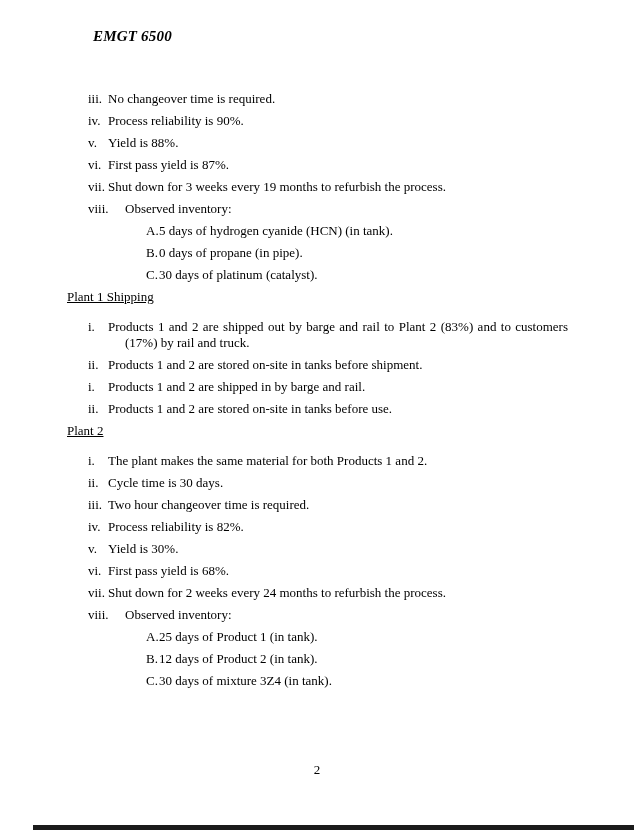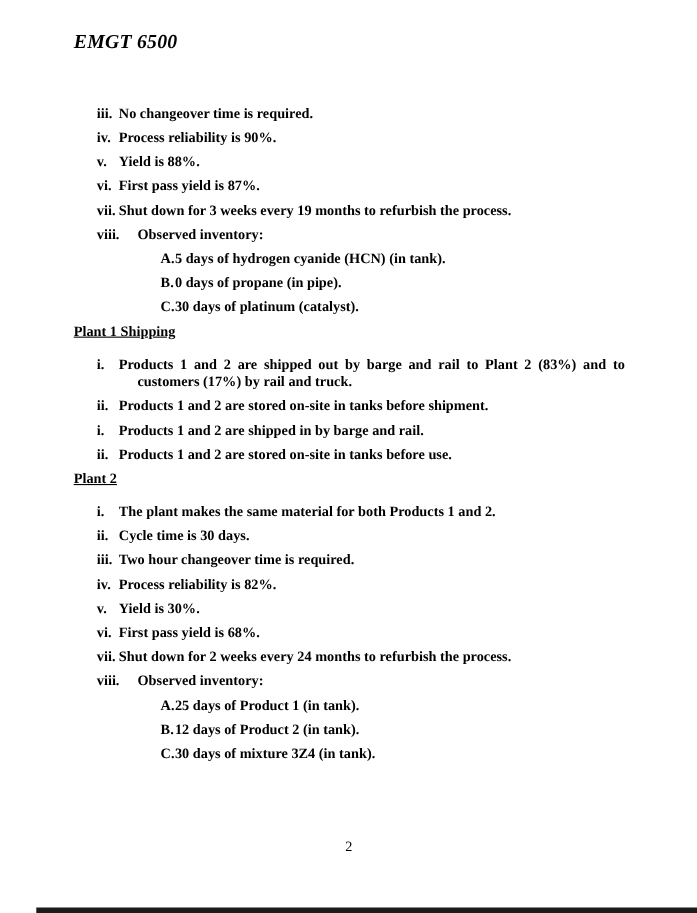--- a/index.html
+++ b/index.html
@@ -12,27 +12,28 @@
     font-family: "Liberation Serif", serif;
     color: #000000;
   }
   .page {
     position: absolute;
     inset: 0;
     background: #ffffff;
     padding: 28px 66px 0 67px;
   }
   .doc-header {
-    font-size: 18px;
+    font-size: 15px;
     font-weight: bold;
     font-style: italic;
     letter-spacing: 0.2px;
     margin-bottom: 46px;
-  }
-  .romanlist { padding-left: 21px; font-weight: bold; }
+    margin-left: 26px;
+  }
+  .romanlist { padding-left: 21px; }
   .sublist   { padding-left: 58px; }
   .li {
     display: flex;
     font-size: 13px;
     line-height: 16px;
     margin-bottom: 6px;
   }
   .num {
     flex: 0 0 auto;
     min-width: 20px;
@@ -42,21 +43,21 @@
   .sublist .num  { min-width: 13px; }
   .txt {
     flex: 1 1 auto;
     text-align: justify;
     padding-left: 17px;
     text-indent: -17px;
   }
   .section-heading {
     font-size: 13px;
     line-height: 16px;
-    font-weight: bold;
+    font-weight: normal;
     margin: 4px 0 14px 0;
   }
   .section-heading .heading-text { text-decoration: underline; }
   .section-body { margin-bottom: 4px; }
   .page-number {
     position: absolute;
     top: 762px;
     left: 0;
     width: 100%;
     text-align: center;

